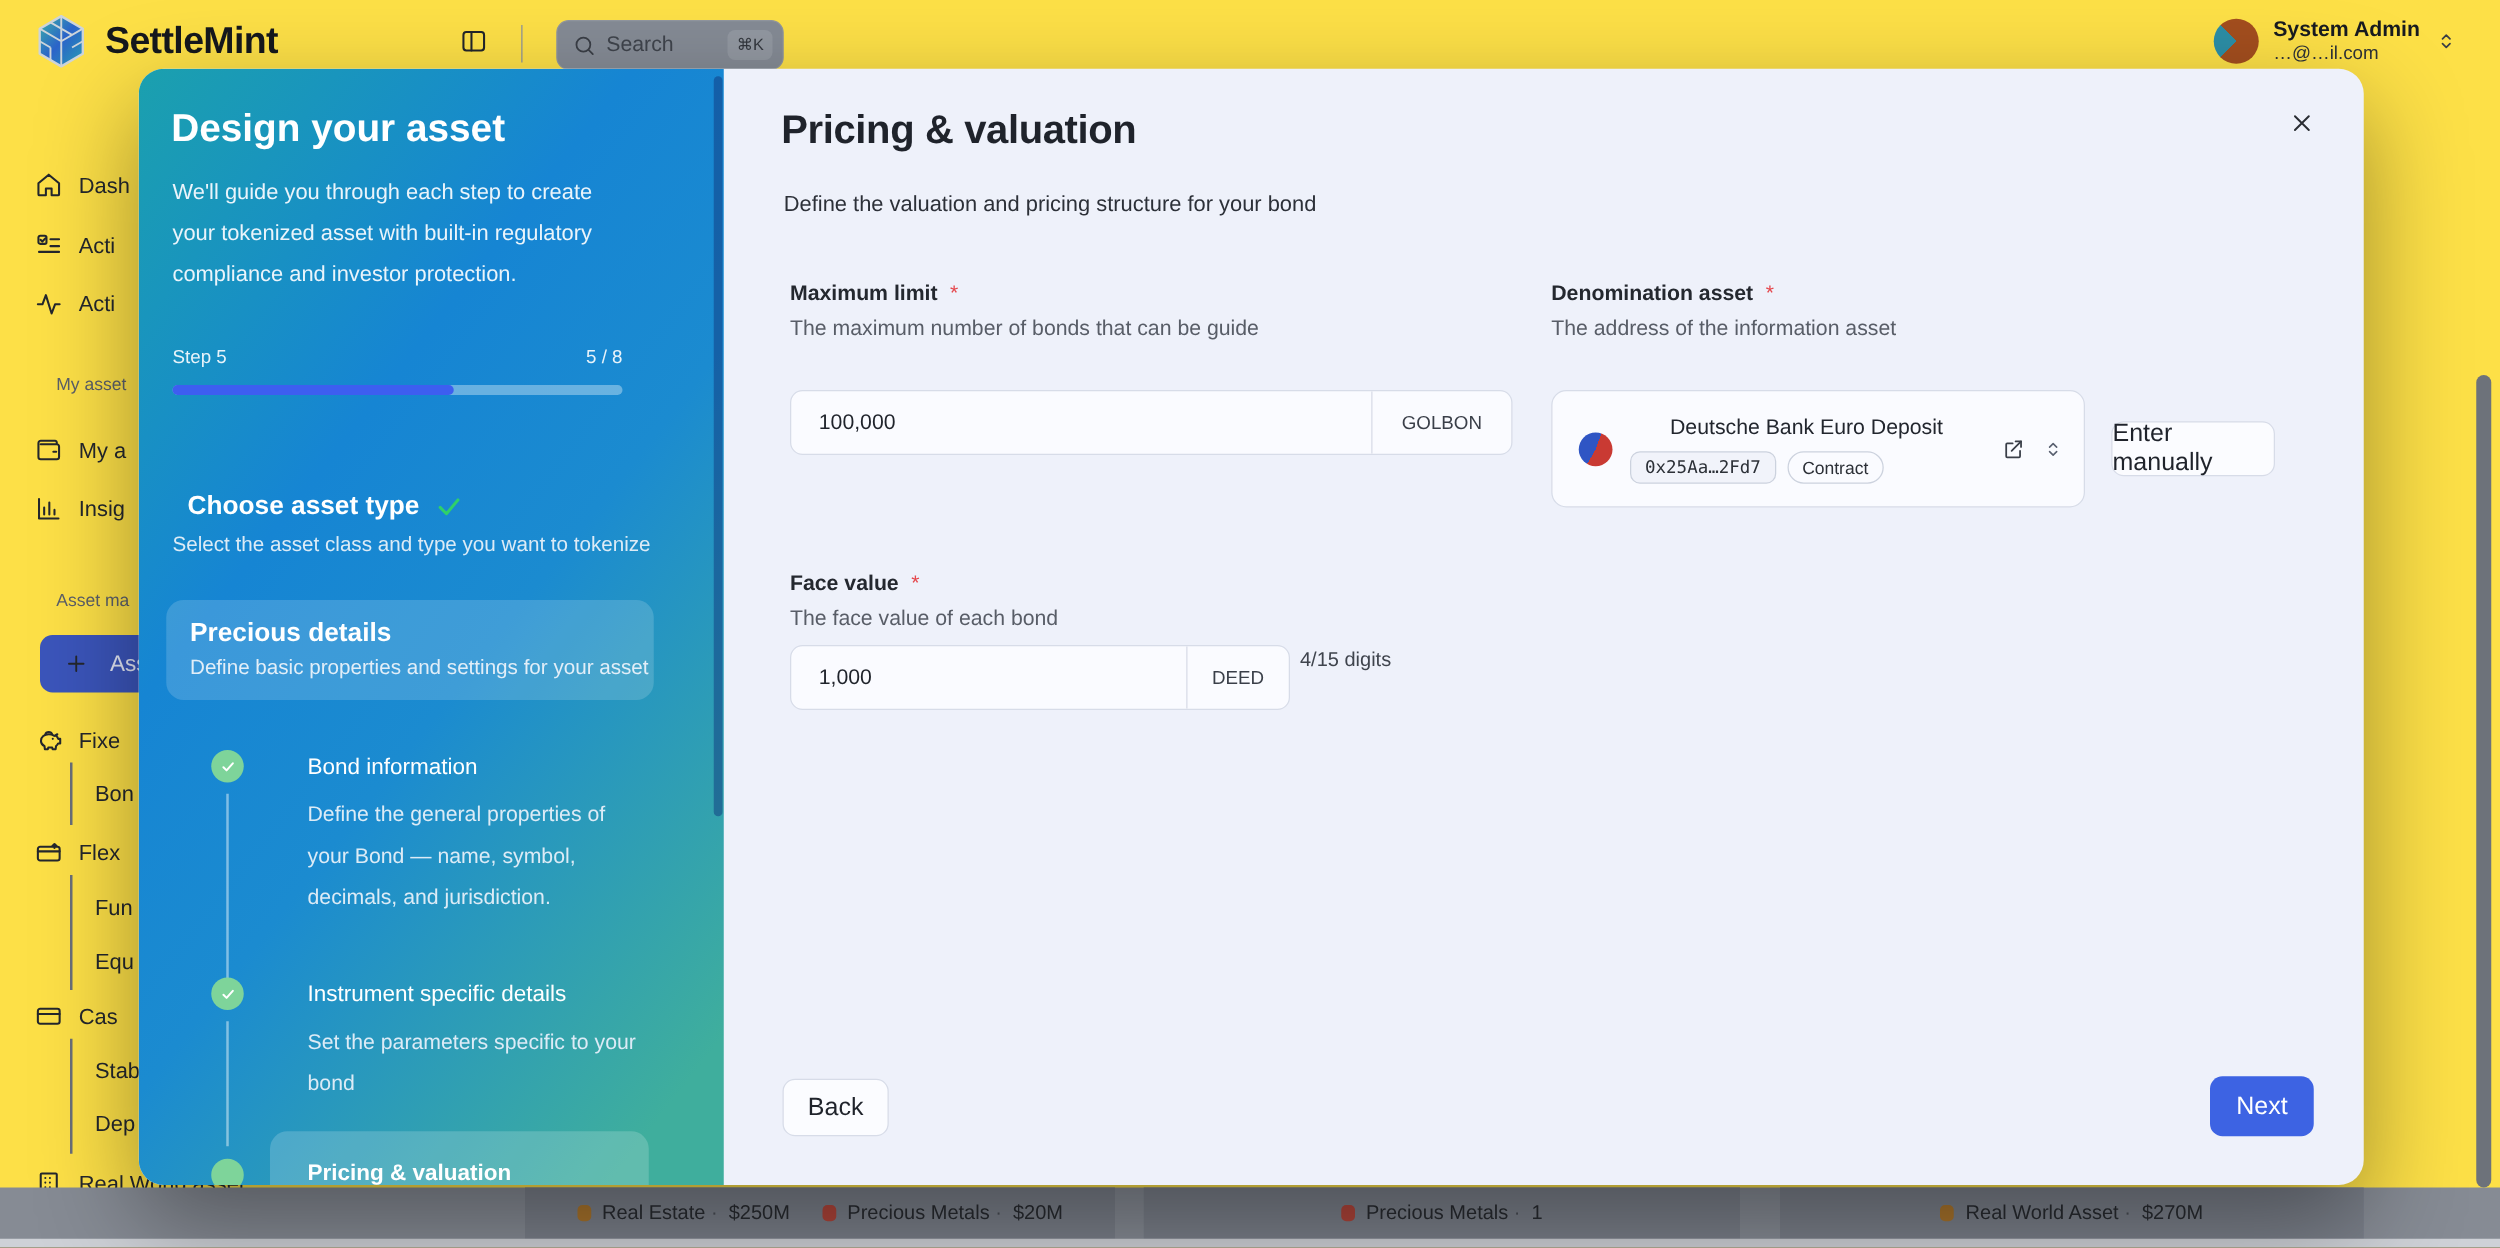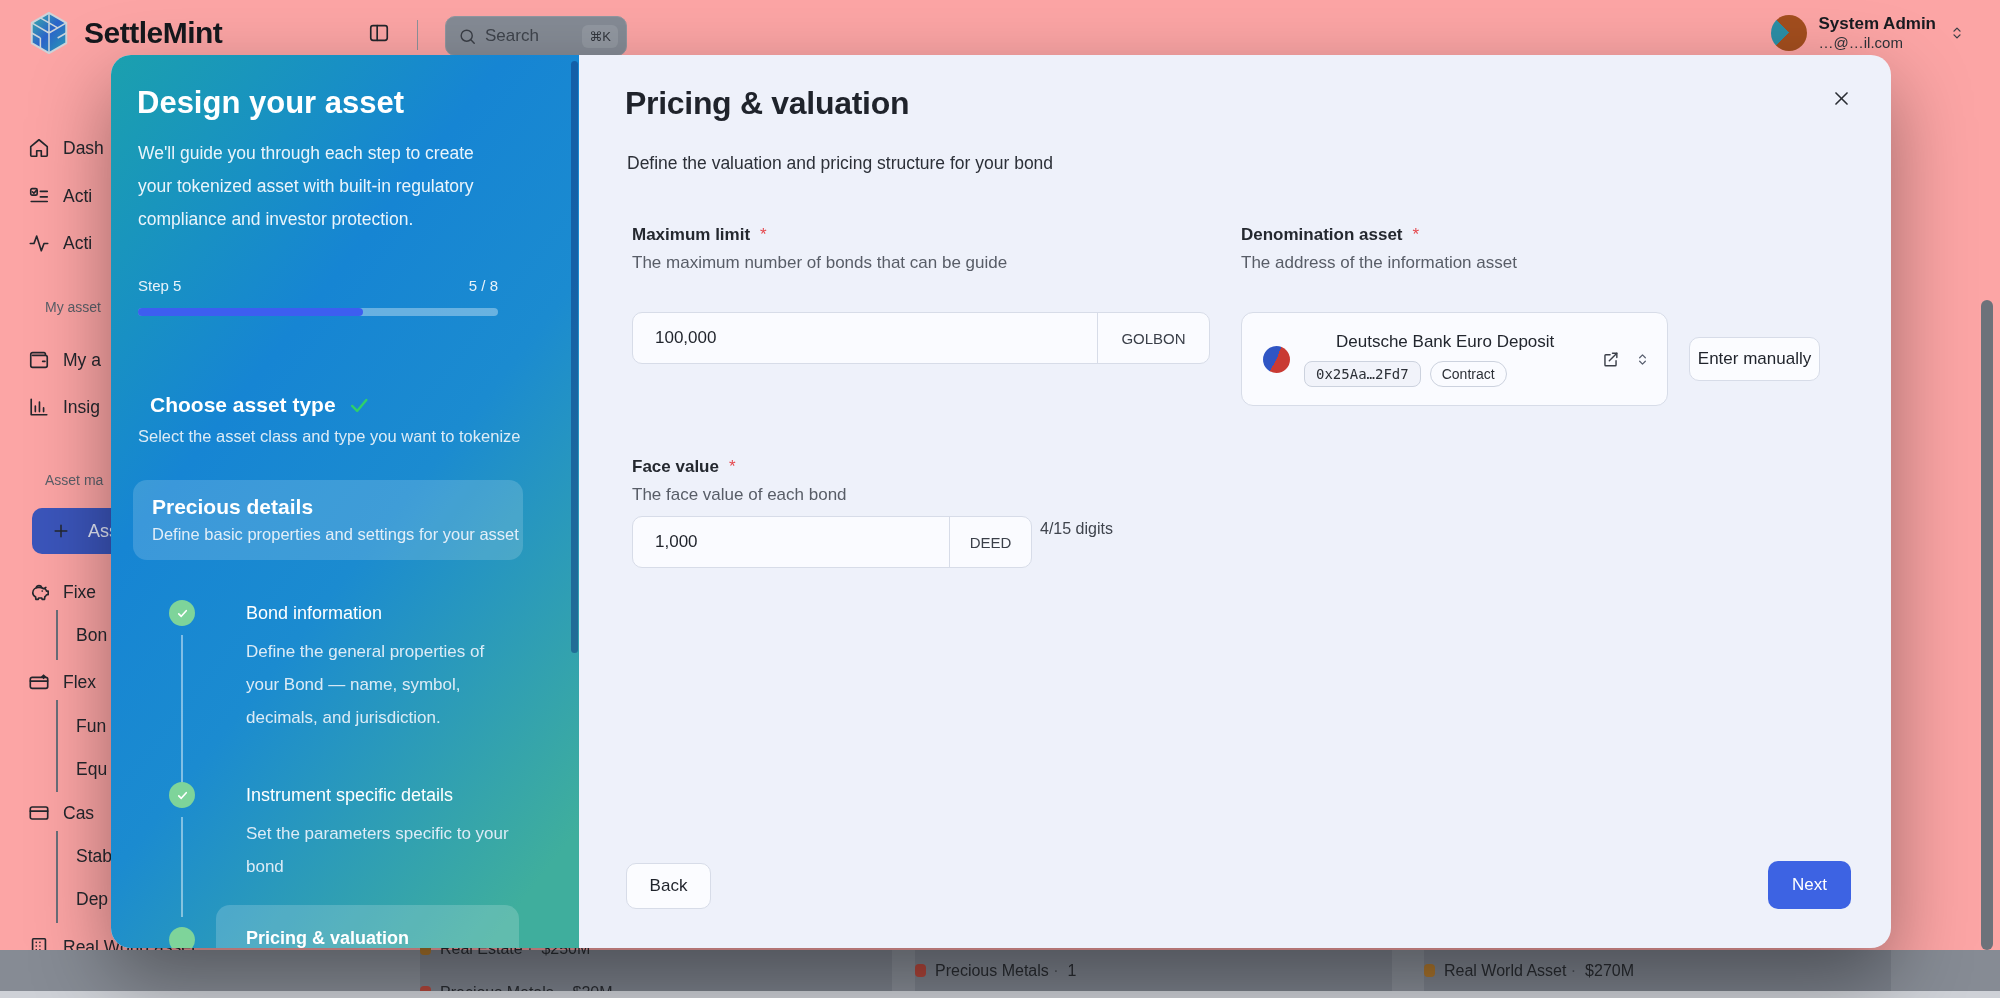--- a/index.html
+++ b/index.html
@@ -1,18 +1,18 @@
 <!DOCTYPE html>
 <html><head>
 <meta charset="utf-8">
 <style>
   * { margin:0; padding:0; box-sizing:border-box; }
   html,body { background:#5b6068; }
   body { font-family:"Liberation Sans","DejaVu Sans",sans-serif; }
-  .stage { position:relative; width:2000px; height:998px; overflow:hidden; background:#fca5a5; }
+  .stage { position:relative; width:2000px; height:998px; overflow:hidden; background:#fde047; }
 
   svg { display:block; }
   .icon svg { width:22px; height:22px; stroke:currentColor; fill:none; stroke-width:1.8; stroke-linecap:round; stroke-linejoin:round; }
 
   
   .topbar { position:absolute; left:0; top:0; width:2000px; height:66px; }
   .brand { position:absolute; left:26px; top:10px; display:flex; align-items:center; gap:12px; }
   .brand-logo svg { width:46px; height:46px; }
   .brand-name { font-size:30px; font-weight:700; color:#15181d; letter-spacing:-0.5px; }
   .panel-toggle { position:absolute; left:368px; top:22px; color:#22252b; }
@@ -37,21 +37,21 @@
   .sb-item.selected::before { content:""; position:absolute; left:-2px; top:0; width:240px; height:44px; background:#a2a6ad; border-radius:10px; z-index:-1; }
   .sb-section { position:absolute; left:45px; font-size:14px; color:#5c6069; white-space:nowrap; }
   .sb-button { position:absolute; left:32px; width:220px; height:46px; background:#3b55bb; border-radius:10px; display:flex; align-items:center; gap:16px; padding-left:18px; color:#dfe4f4; }
   .sb-button .icon svg { width:20px; height:20px; }
   .sb-button-label { font-size:18px; color:#e4e8f6; }
   .sb-sub { position:absolute; left:76px; height:44px; display:flex; align-items:center; }
   .tree-line { position:absolute; left:56px; width:1.5px; background:#6a6f79; }
 
   
   .bg-bottom { position:absolute; left:0; top:950px; width:2000px; height:48px; background:#868b94; }
-  .bg-card { position:absolute; top:0; height:41px; background:#7a7f89; display:flex; justify-content:center; gap:26px;flex-direction:column; }
+  .bg-card { position:absolute; top:0; height:41px; background:#7a7f89; display:flex; align-items:center; justify-content:center; gap:26px; }
   .legend { display:flex; align-items:center; gap:9px; }
   .legend-dot { width:11px; height:13px; border-radius:4px; }
   .legend-text { font-size:16px; color:#282b30; white-space:nowrap; }
   .legend-val::before { content:"\00a0·\00a0\00a0"; color:#4a4e55; }
   .bg-bottombar { position:absolute; left:0; top:991px; width:2000px; height:7px; background:#ced1d7; }
   .page-scrollbar { position:absolute; left:1981px; top:300px; width:12px; height:650px; border-radius:6px; background:#6d727a; }
 
   
   .modal { position:absolute; left:111px; top:55px; width:1780px; height:893px; border-radius:20px; background:#eef1fa; box-shadow:0 30px 80px rgba(0,0,0,.38); overflow:hidden; }
 
@@ -95,21 +95,21 @@
   .denom-avatar { width:27px; height:27px; border-radius:50%; background:conic-gradient(from 210deg,#2f55c4 0 170deg,#c93a33 170deg 360deg); flex:none; }
   .denom-main { flex:1; }
   .denom-name { font-size:17px; color:#22262e; margin-bottom:9px;margin-left:32px; }
   .badge-row { display:flex; gap:9px; }
   .badge { border:1px solid #ccd2de; background:#f1f3fa; border-radius:8px; font-size:14px; color:#2c3037; padding:4px 11px; }
   .badge.mono { font-family:"DejaVu Sans Mono","Liberation Mono",monospace; }
   .badge.pill { border-radius:999px; background:#fafbff; }
   .denom-ext, .denom-caret { color:#3a3f49; }
   .denom-ext svg, .denom-caret svg { width:19px; height:19px; }
   .denom-caret svg { width:17px; height:17px; color:#596070; }
-  .btn { display:flex; align-items:center; justify-content:center; border-radius:10px; font-size:17px; cursor:pointer; }
+  .btn { display:flex; align-items:center; justify-content:center; border-radius:10px; font-size:20px; cursor:pointer; }
   .btn-outline { position:absolute; background:#fbfcff; border:1px solid #d7dce8; color:#1f232b; }
   .enter-manually { left:1578px; top:282px; width:131px; height:44px; }
   .back-btn { left:515px; top:808px; width:85px; height:46px; }
   .next-btn { position:absolute; left:1657px; top:806px; width:83px; height:48px; background:#3d63e3; color:#fff; border:none; }
 </style>
 </head>
 <body>
 
 <div class="stage">
 

